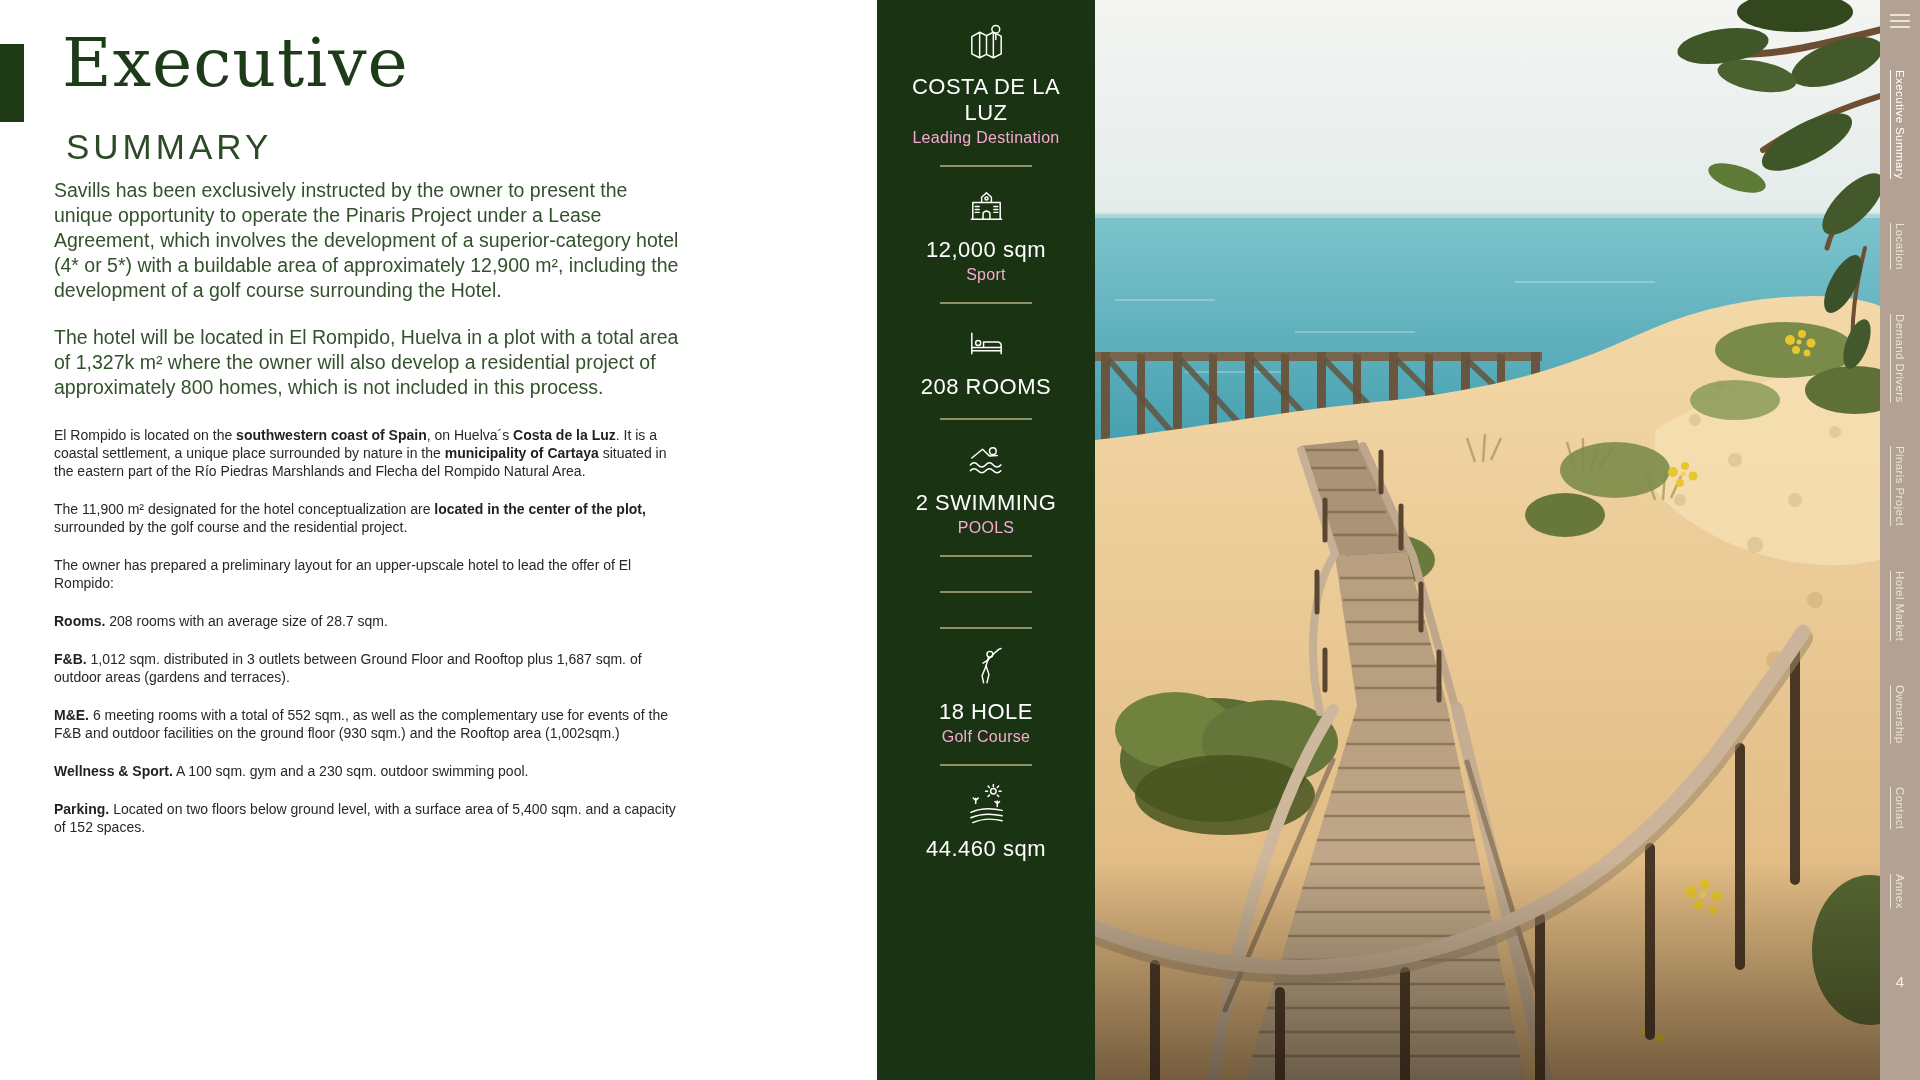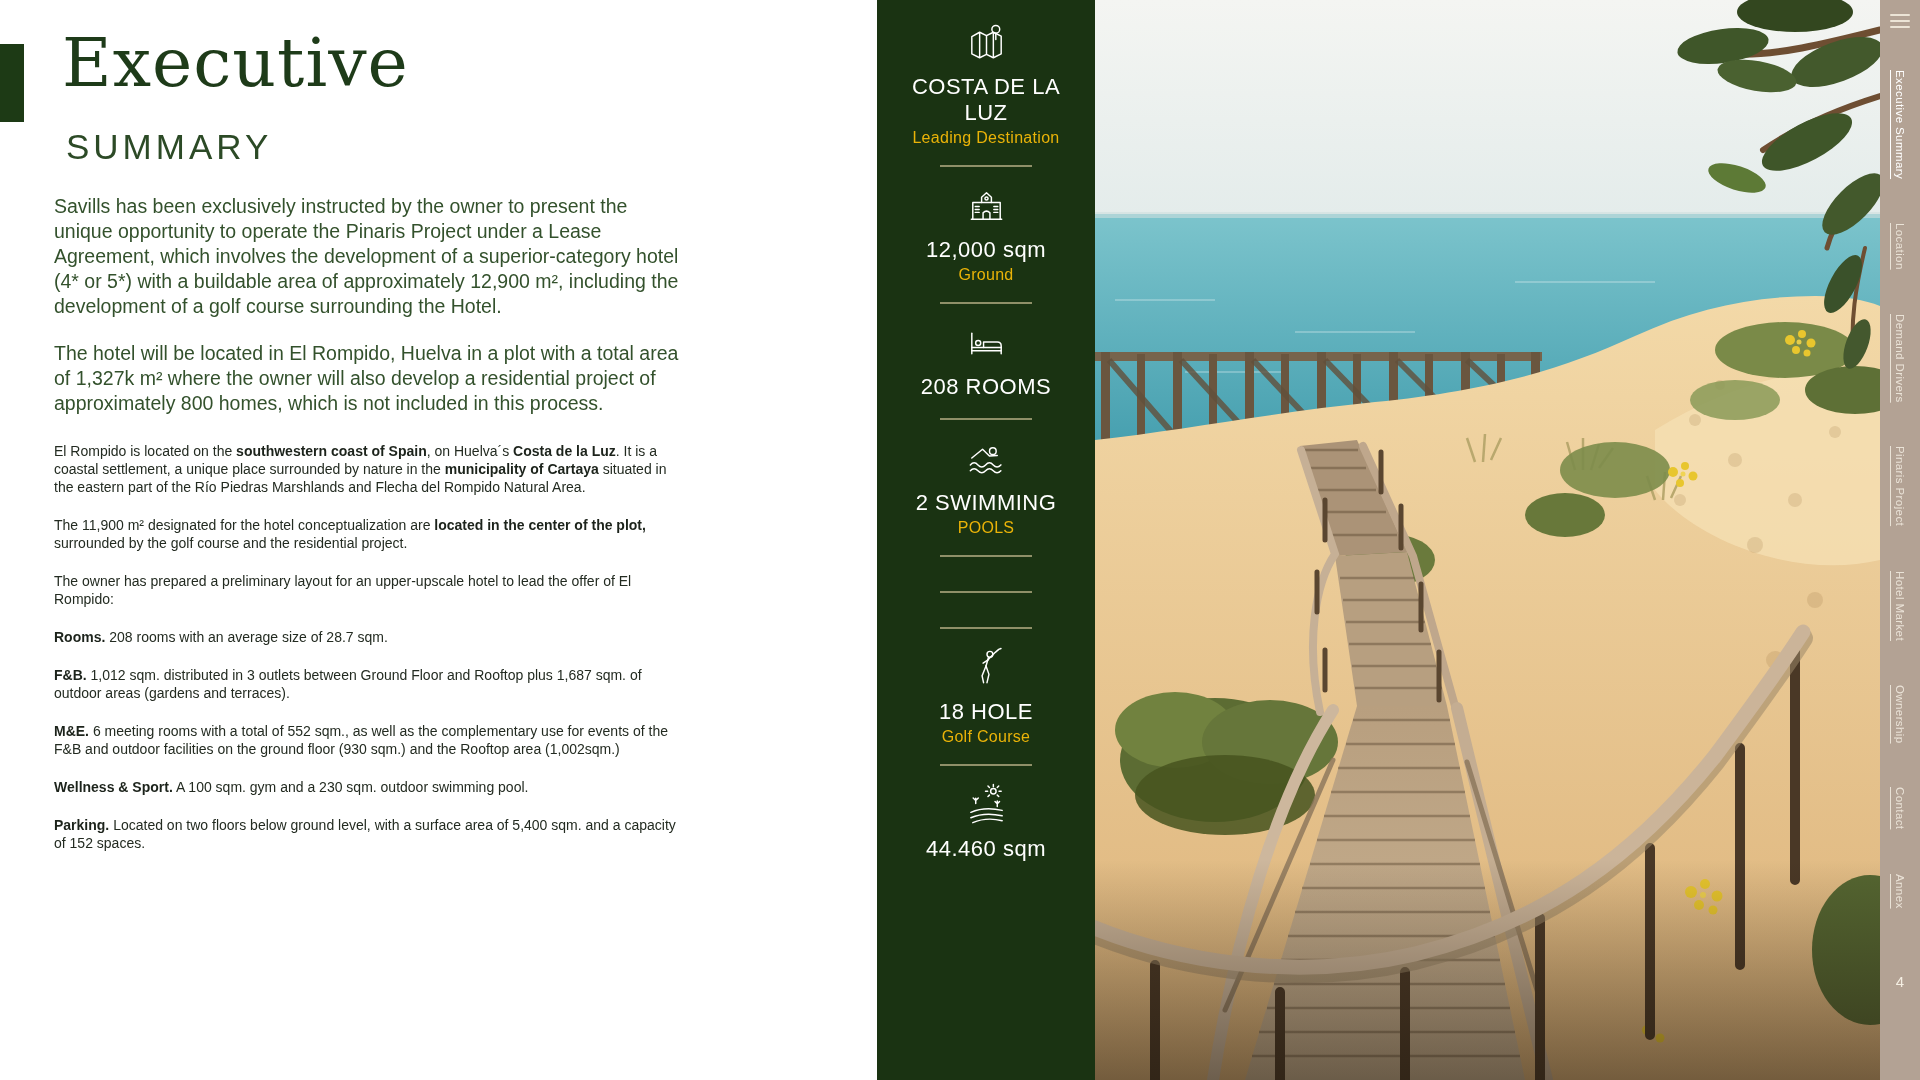--- a/index.html
+++ b/index.html
@@ -15,37 +15,37 @@
   .accent-bar{position:absolute;left:0;top:44px;width:24px;height:78px;background:#1d3a15;}
   .title-main{
     position:absolute;left:62px;top:26px;margin:0;
     font-family:"DejaVu Serif",serif;font-weight:500;font-size:68px;line-height:1.1;
     color:#1e3b19;letter-spacing:1px;
   }
   .title-sub{
     position:absolute;left:66px;top:127px;margin:0;
     font-size:35px;font-weight:400;letter-spacing:4px;color:#2c4a26;
   }
-  .paras{position:absolute;left:54px;top:194px;width:630px;}
+  .paras{position:absolute;left:54px;top:178px;width:630px;}
   .lead{font-size:19.5px;line-height:1.28;color:#33512c;font-weight:500;margin:0 0 22px 0;}
   .lead.last{margin-bottom:26px;}
   .para{font-size:14px;line-height:1.29;color:#232b21;margin:0 0 20px 0;}
   .para b{font-weight:700;color:#1c231b;}
 
   
   .statbar{
     position:absolute;left:877px;top:0;width:218px;height:1080px;background:#1a3312;
     display:flex;flex-direction:column;align-items:center;
     padding-top:20px;box-sizing:border-box;
   }
   .stat{display:flex;flex-direction:column;align-items:center;text-align:center;}
   .stat .icon{height:48px;display:flex;align-items:center;justify-content:center;color:#fff;}
   .stat .icon svg{width:47px;height:47px;}
   .stat-title{font-size:22px;color:#ffffff;letter-spacing:.5px;margin-top:6px;line-height:1.18;max-width:150px;}
-  .stat-sub{font-size:16px;color:#eab308;font-weight:300;margin-top:3px;letter-spacing:.3px;}
+  .stat-sub{font-size:16px;color:#f9a8d4;font-weight:300;margin-top:3px;letter-spacing:.3px;}
   .divider{width:92px;height:2px;background:#8f9068;margin:18px 0 16px;}
 
   
   .photo{position:absolute;left:1095px;top:0;width:785px;height:1080px;overflow:hidden;background:#e9eeec;}
 
   
   .sidenav{
     position:absolute;left:1880px;top:0;width:40px;height:1080px;background:#b3a294;
     display:flex;flex-direction:column;align-items:center;box-sizing:border-box;
     padding:14px 0 90px;
@@ -103,21 +103,21 @@
           <svg fill="none" stroke="currentColor" stroke-width="1.5" stroke-linecap="round" stroke-linejoin="round" viewBox="0 0 48 48">
             <path d="M8.5 37 H39.5"></path>
             <path d="M10 37 V20 H38 V37"></path>
             <path d="M19 20 V14.5 L24 10 L29 14.5 V20"></path>
             <circle cx="24" cy="15.8" r="1.6"></circle>
             <path d="M20.5 37 V30.5 Q24 27 27.5 30.5 V37"></path>
             <path d="M12.5 24 H16.5 M12.5 27 H16.5 M12.5 30 H16.5 M31.5 24 H35.5 M31.5 27 H35.5 M31.5 30 H35.5"></path>
           </svg>
         </div>
         <div class="stat-title">12,000 sqm</div>
-        <div class="stat-sub">Ground</div>
+        <div class="stat-sub">Sport</div>
       </div>
       <div class="divider"></div>
       <div class="stat">
         <div class="icon">
           <svg fill="none" stroke="currentColor" stroke-width="1.5" stroke-linecap="round" stroke-linejoin="round" viewBox="0 0 48 48">
             <path d="M9 13.5 V34.5"></path>
             <path d="M9 28 H39"></path>
             <circle cx="15.5" cy="23.5" r="2.6"></circle>
             <path d="M21 28 V22.5 H35 Q39 22.5 39 26.5 V34.5"></path>
             <path d="M9 31.5 H39"></path>

